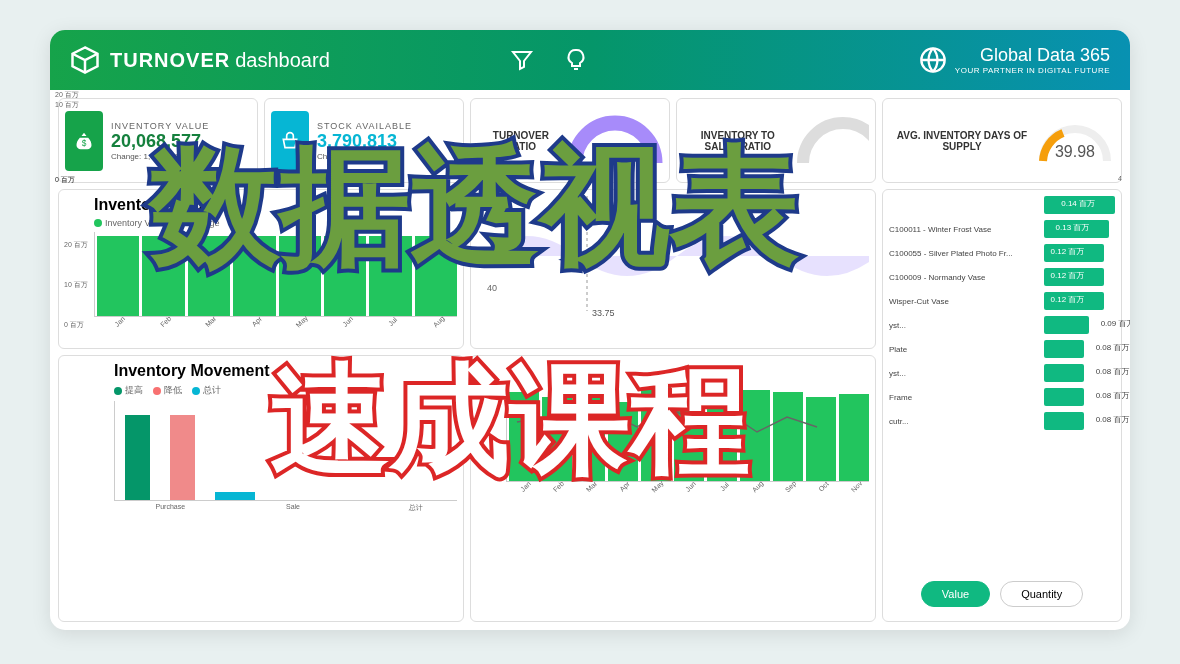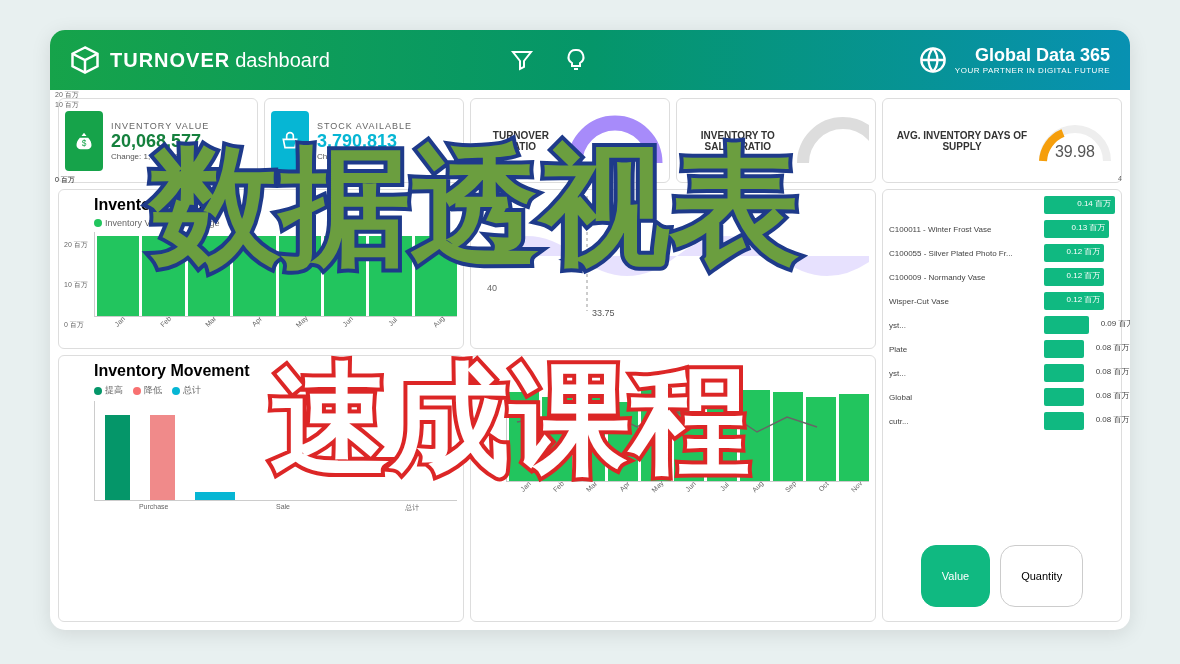--- a/index.html
+++ b/index.html
@@ -6,21 +6,21 @@
 body{width:1180px;height:664px;background:#e8f0f0;position:relative;overflow:hidden}
 .dashboard{position:absolute;left:50px;top:30px;width:1080px;height:600px;background:#fff;border-radius:15px;box-shadow:0 4px 20px rgba(0,0,0,0.1);overflow:hidden}
 .header{height:60px;background:linear-gradient(90deg,#16a34a 0%,#059669 50%,#0891b2 100%);display:flex;align-items:center;padding:0 20px;color:#fff}
 .logo-icon{width:30px;height:30px;margin-right:10px}
 .title-main{font-weight:bold;font-size:20px;letter-spacing:1px}
 .title-sub{font-size:20px;font-weight:300;margin-left:5px}
 .header-icons{display:flex;gap:30px;margin-left:180px}
 .header-icons svg{width:24px;height:24px;stroke:#fff;fill:none;stroke-width:2}
 .brand{margin-left:auto;display:flex;align-items:center;gap:8px}
 .brand-text{text-align:right}
-.brand-title{font-size:18px;font-weight:bold}
+.brand-title{font-size:18px;font-weight:normal}
 .brand-sub{font-size:8px;letter-spacing:0.5px}
 .content{padding:8px;display:grid;grid-template-columns:200px 200px 200px 200px 1fr;grid-template-rows:85px 160px 1fr;gap:6px;height:540px}
 .card{background:#fff;border:1px solid #ddd;border-radius:6px;padding:6px}
 .kpi{display:flex;align-items:center;gap:8px}
 .kpi-icon{width:38px;height:60px;border-radius:4px;display:flex;align-items:center;justify-content:center;color:#fff;font-size:20px}
 .kpi-label{font-size:9px;color:#666;letter-spacing:1px}
 .kpi-value{font-size:18px;font-weight:bold}
 .kpi-change{font-size:8px;color:#555}
 .k1 .kpi-icon{background:#16a34a}.k1 .kpi-value{color:#15803d}
 .k2 .kpi-icon{background:#06b6d4}.k2 .kpi-value{color:#06b6d4}
@@ -31,31 +31,31 @@
 .chart-title{font-size:16px;font-weight:bold;margin-bottom:4px}
 .legend{display:flex;gap:10px;font-size:9px;color:#666;margin-bottom:4px}
 .legend-item{display:flex;align-items:center;gap:3px}
 .dot{width:8px;height:8px;border-radius:50%}
 .bars{display:flex;align-items:flex-end;height:85px;gap:3px;border-left:1px solid #ccc;border-bottom:1px solid #ccc;padding-left:2px;position:relative}
 .bar{flex:1;background:#22c55e}
 .xlabels{display:flex;gap:3px;padding-left:2px;margin-top:2px}
 .xlabels span{flex:1;font-size:7px;color:#666;text-align:center;transform:rotate(-45deg);transform-origin:top}
 .card.c1{grid-column:1/3;grid-row:2;position:relative;padding-left:35px}
 .card.c2{grid-column:3/5;grid-row:2}
-.card.c3{grid-column:1/3;grid-row:3;padding-left:35px}
+.card.c3{grid-column:1/3;grid-row:3;padding-left:55px}
 .card.c4{grid-column:3/5;grid-row:3;padding-left:35px}
 .card.c5{grid-column:5;grid-row:2/4;display:flex;flex-direction:column}
 .hbar-row{display:flex;align-items:center;gap:5px;margin-bottom:6px}
 .hbar-label{width:150px;font-size:8px;color:#444;text-align:left;white-space:nowrap;overflow:hidden;text-overflow:ellipsis}
 .hbar-track{flex:1;height:18px;position:relative}
 .hbar-fill{height:100%;background:#10b981;border-radius:2px;position:relative}
-.hbar-val{position:absolute;right:4px;top:2px;font-size:8px;color:#fff}
+.hbar-val{position:absolute;right:20px;top:2px;font-size:8px;color:#fff}
 .hbar-val.out{color:#444;right:-45px}
 .toggle{display:flex;gap:10px;justify-content:center;margin-top:auto;padding:8px}
-.toggle button{padding:24px 20px;border-radius:15px;font-size:11px;border:1px solid #ccc;background:#fff;cursor:pointer}
+.toggle button{padding:6px 20px;border-radius:15px;font-size:11px;border:1px solid #ccc;background:#fff;cursor:pointer}
 .toggle button.active{background:#10b981;color:#fff;border-color:#10b981}
 .mv-bars{display:flex;align-items:flex-end;height:100px;gap:20px;border-left:1px solid #ccc;border-bottom:1px solid #ccc;padding:0 10px;position:relative}
 .mv-group{display:flex;align-items:flex-end;gap:0}
 .mv-bar{width:25px}
 .overlay{position:absolute;left:0;top:0;width:1180px;height:664px;pointer-events:none}
 .big-text{position:absolute;font-weight:900;font-family:Liberation Mono, monospace}
 .t1{left:150px;top:120px;font-size:130px;color:#6b9e3f;-webkit-text-stroke:8px #1e3a8a;paint-order:stroke fill}
 .t2{left:270px;top:340px;font-size:120px;color:#fff;-webkit-text-stroke:8px #dc2626;paint-order:stroke fill}
 .yl{position:absolute;left:5px;font-size:7px;color:#666}
 </style>
@@ -318,21 +318,21 @@
           </div>
           <div class="hbar-row">
             <div class="hbar-label">yst...</div>
             <div class="hbar-track">
               <div class="hbar-fill" style="width:57%">
                 <span class="hbar-val out">0.08 百万</span>
               </div>
             </div>
           </div>
           <div class="hbar-row">
-            <div class="hbar-label">Global</div>
+            <div class="hbar-label">Frame</div>
             <div class="hbar-track">
               <div class="hbar-fill" style="width:57%">
                 <span class="hbar-val out">0.08 百万</span>
               </div>
             </div>
           </div>
           <div class="hbar-row">
             <div class="hbar-label">cutr...</div>
             <div class="hbar-track">
               <div class="hbar-fill" style="width:57%">

